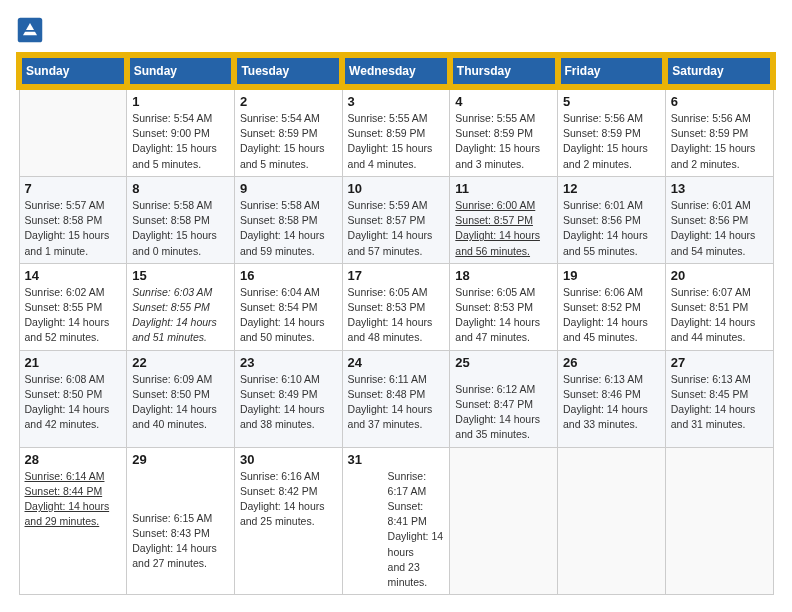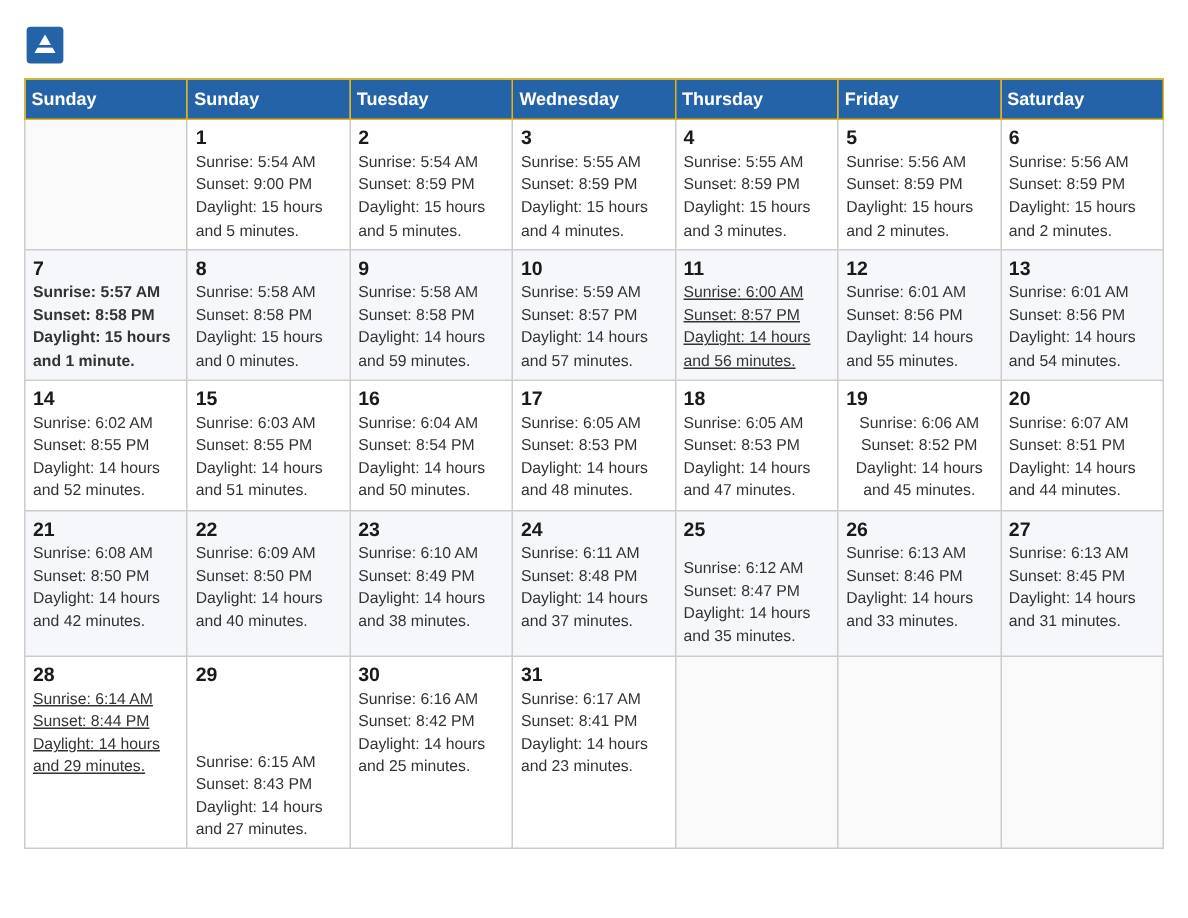--- a/index.html
+++ b/index.html
@@ -43,21 +43,21 @@
       border-collapse: collapse;
       font-size: 11px;
     }
     .calendar-table th {
       background: #2563a8;
       color: #fff;
       padding: 6px 4px;
       text-align: left;
       font-size: 12px;
       font-weight: bold;
-      border: 1px solid #eab308;
+      border: 6px solid #eab308;
     }
     .calendar-table td {
       border: 1px solid #ccc;
       vertical-align: top;
       padding: 4px 5px;
       height: 80px;
       width: calc(100% / 7);
       background: #fff;
     }
     .calendar-table tr:nth-child(even) td {
@@ -154,21 +154,21 @@
           <span class="day-num">6</span>
           <div class="day-info" style="white-space: pre-line;">Sunrise: 5:56 AM
 Sunset: 8:59 PM
 Daylight: 15 hours
 and 2 minutes.</div>
         </td>
       </tr>
       <tr>
         <td>
           <span class="day-num">7</span>
-          <div class="day-info" style="white-space: pre-line; font-weight: bold;">Sunrise: 5:57 AM
+          <div class="day-info" style="white-space: pre-line;">Sunrise: 5:57 AM
 Sunset: 8:58 PM
 Daylight: 15 hours
 and 1 minute.</div>
         </td>
         <td>
           <span class="day-num">8</span>
           <div class="day-info" style="white-space: pre-line;">Sunrise: 5:58 AM
 Sunset: 8:58 PM
 Daylight: 15 hours
 and 0 minutes.</div>
@@ -212,21 +212,21 @@
       <tr>
         <td>
           <span class="day-num">14</span>
           <div class="day-info" style="white-space: pre-line;">Sunrise: 6:02 AM
 Sunset: 8:55 PM
 Daylight: 14 hours
 and 52 minutes.</div>
         </td>
         <td>
           <span class="day-num">15</span>
-          <div class="day-info" style="white-space: pre-line;">Sunrise: 6:03 AM
+          <div class="day-info" style="white-space: pre-line; font-style: italic;">Sunrise: 6:03 AM
 Sunset: 8:55 PM
 Daylight: 14 hours
 and 51 minutes.</div>
         </td>
         <td>
           <span class="day-num">16</span>
           <div class="day-info" style="white-space: pre-line;">Sunrise: 6:04 AM
 Sunset: 8:54 PM
 Daylight: 14 hours
 and 50 minutes.</div>
@@ -240,21 +240,21 @@
         </td>
         <td>
           <span class="day-num">18</span>
           <div class="day-info" style="white-space: pre-line;">Sunrise: 6:05 AM
 Sunset: 8:53 PM
 Daylight: 14 hours
 and 47 minutes.</div>
         </td>
         <td>
           <span class="day-num">19</span>
-          <div class="day-info" style="white-space: pre-line; text-align: center;">Sunrise: 6:06 AM
+          <div class="day-info" style="white-space: pre-line;">Sunrise: 6:06 AM
 Sunset: 8:52 PM
 Daylight: 14 hours
 and 45 minutes.</div>
         </td>
         <td>
           <span class="day-num">20</span>
           <div class="day-info" style="white-space: pre-line;">Sunrise: 6:07 AM
 Sunset: 8:51 PM
 Daylight: 14 hours
 and 44 minutes.</div>
@@ -328,21 +328,21 @@
         </td>
         <td>
           <span class="day-num">30</span>
           <div class="day-info" style="white-space: pre-line;">Sunrise: 6:16 AM
 Sunset: 8:42 PM
 Daylight: 14 hours
 and 25 minutes.</div>
         </td>
         <td>
           <span class="day-num">31</span>
-          <div class="day-info" style="white-space: pre-line;">Sunrise: 6:17 AM
+          <div class="day-info" style="white-space: pre-line; margin-left: 40px;">Sunrise: 6:17 AM
 Sunset: 8:41 PM
 Daylight: 14 hours
 and 23 minutes.</div>
         </td>
         <td class="empty-cell"></td>
         <td class="empty-cell"></td>
         <td class="empty-cell"></td>
       </tr>
     </tbody>
 </table>

